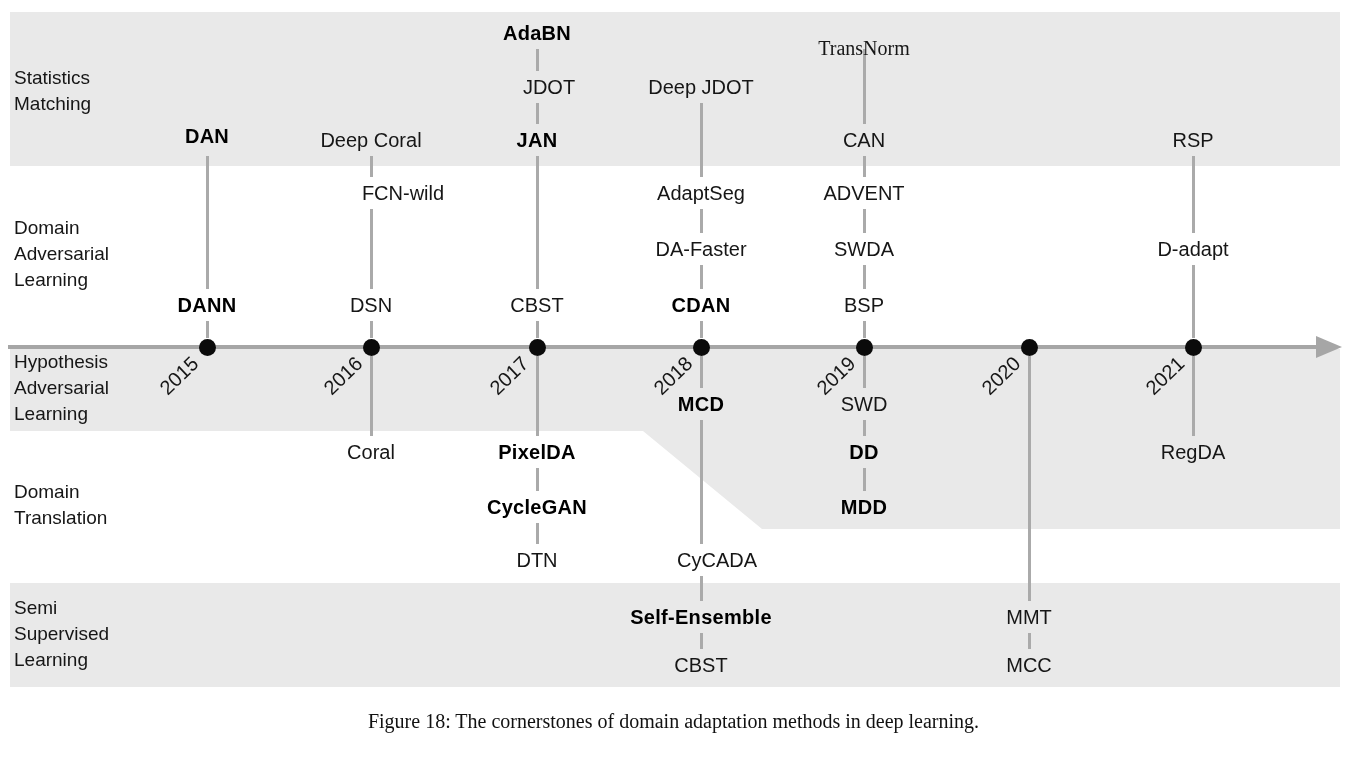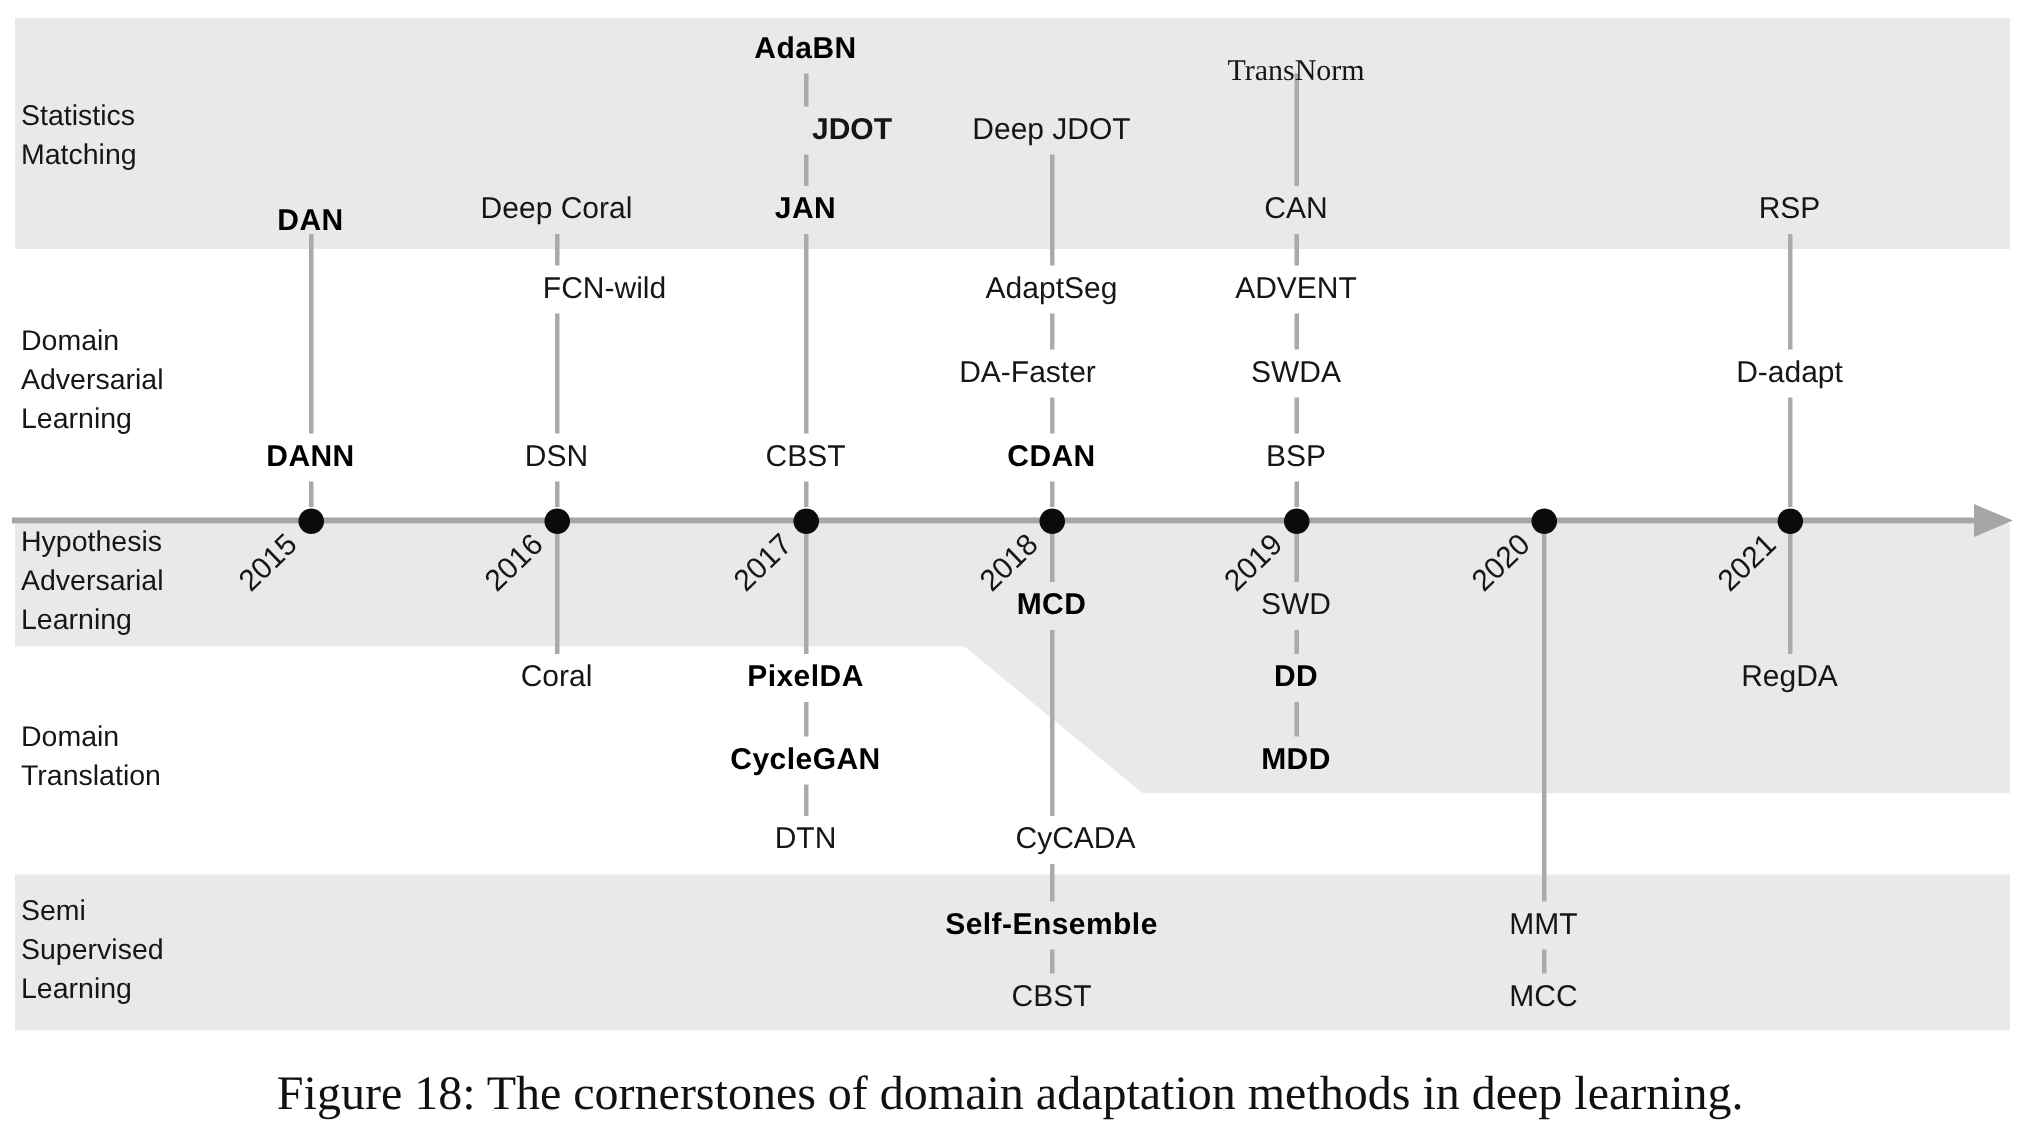--- a/index.html
+++ b/index.html
@@ -24,21 +24,21 @@
              border-top:11px solid transparent;border-bottom:11px solid transparent;
              border-left:26px solid var(--axis);z-index:2;}
   .method{position:absolute;transform:translate(-50%,-50%);font-size:20px;color:var(--text);
           white-space:nowrap;z-index:3;}
   .method.bold{font-weight:700;color:#000;letter-spacing:.3px;}
   .dot{position:absolute;width:17px;height:17px;border-radius:50%;background:var(--dot);z-index:4;}
   .year{position:absolute;width:70px;height:24px;line-height:24px;text-align:right;font-size:20px;
         color:var(--text);transform:rotate(-44deg);transform-origin:100% 50%;z-index:3;}
   .seg{position:absolute;width:3px;background:var(--connector);z-index:1;}
   .caption{position:absolute;left:0;top:710px;width:100%;text-align:center;
-           font-family:"Liberation Serif",serif;font-size:32px;color:#111;}
+           font-family:"Liberation Serif",serif;font-size:20px;color:#111;}
 </style>
 </head>
 <body>
 
 <div class="figure">
   <div class="band band1"></div>
   <div class="band band2"></div>
   <div class="band band3"></div>
 
   <div class="cat" style="top:65px">Statistics
@@ -102,31 +102,31 @@
       <div class="dot" style="left: 692.5px; top: 338.5px;"></div>
       <div class="year" style="left: 619px; top: 348px;">2018</div>
       <div class="dot" style="left: 855.5px; top: 338.5px;"></div>
       <div class="year" style="left: 782px; top: 348px;">2019</div>
       <div class="dot" style="left: 1020.5px; top: 338.5px;"></div>
       <div class="year" style="left: 947px; top: 348px;">2020</div>
       <div class="dot" style="left: 1184.5px; top: 338.5px;"></div>
       <div class="year" style="left: 1111px; top: 348px;">2021</div>
       <div class="method bold" style="left: 537px; top: 33px;">AdaBN</div>
       <div class="method" style="left: 864px; top: 48px; font-family: Liberation Serif, serif;">TransNorm</div>
-      <div class="method" style="left: 568px; top: 87px; font-weight: bold;">JDOT</div>
+      <div class="method" style="left: 549px; top: 87px;">JDOT</div>
       <div class="method" style="left: 701px; top: 87px;">Deep JDOT</div>
-      <div class="method bold" style="left: 207px; top: 148px;">DAN</div>
+      <div class="method bold" style="left: 207px; top: 136px;">DAN</div>
       <div class="method" style="left: 371px; top: 140px;">Deep Coral</div>
       <div class="method bold" style="left: 537px; top: 140px;">JAN</div>
       <div class="method" style="left: 864px; top: 140px;">CAN</div>
       <div class="method" style="left: 1193px; top: 140px;">RSP</div>
       <div class="method" style="left: 371px; top: 193px; margin-left: 32px;">FCN-wild</div>
       <div class="method" style="left: 701px; top: 193px;">AdaptSeg</div>
       <div class="method" style="left: 864px; top: 193px;">ADVENT</div>
-      <div class="method" style="left: 685px; top: 249px; text-align: center;">DA-Faster</div>
+      <div class="method" style="left: 701px; top: 249px; text-align: center;">DA-Faster</div>
       <div class="method" style="left: 864px; top: 249px;">SWDA</div>
       <div class="method" style="left: 1193px; top: 249px;">D-adapt</div>
       <div class="method bold" style="left: 207px; top: 305px;">DANN</div>
       <div class="method" style="left: 371px; top: 305px;">DSN</div>
       <div class="method" style="left: 537px; top: 305px;">CBST</div>
       <div class="method bold" style="left: 701px; top: 305px;">CDAN</div>
       <div class="method" style="left: 864px; top: 305px;">BSP</div>
       <div class="method bold" style="left: 701px; top: 404px;">MCD</div>
       <div class="method" style="left: 864px; top: 404px;">SWD</div>
       <div class="method" style="left: 371px; top: 452px;">Coral</div>

